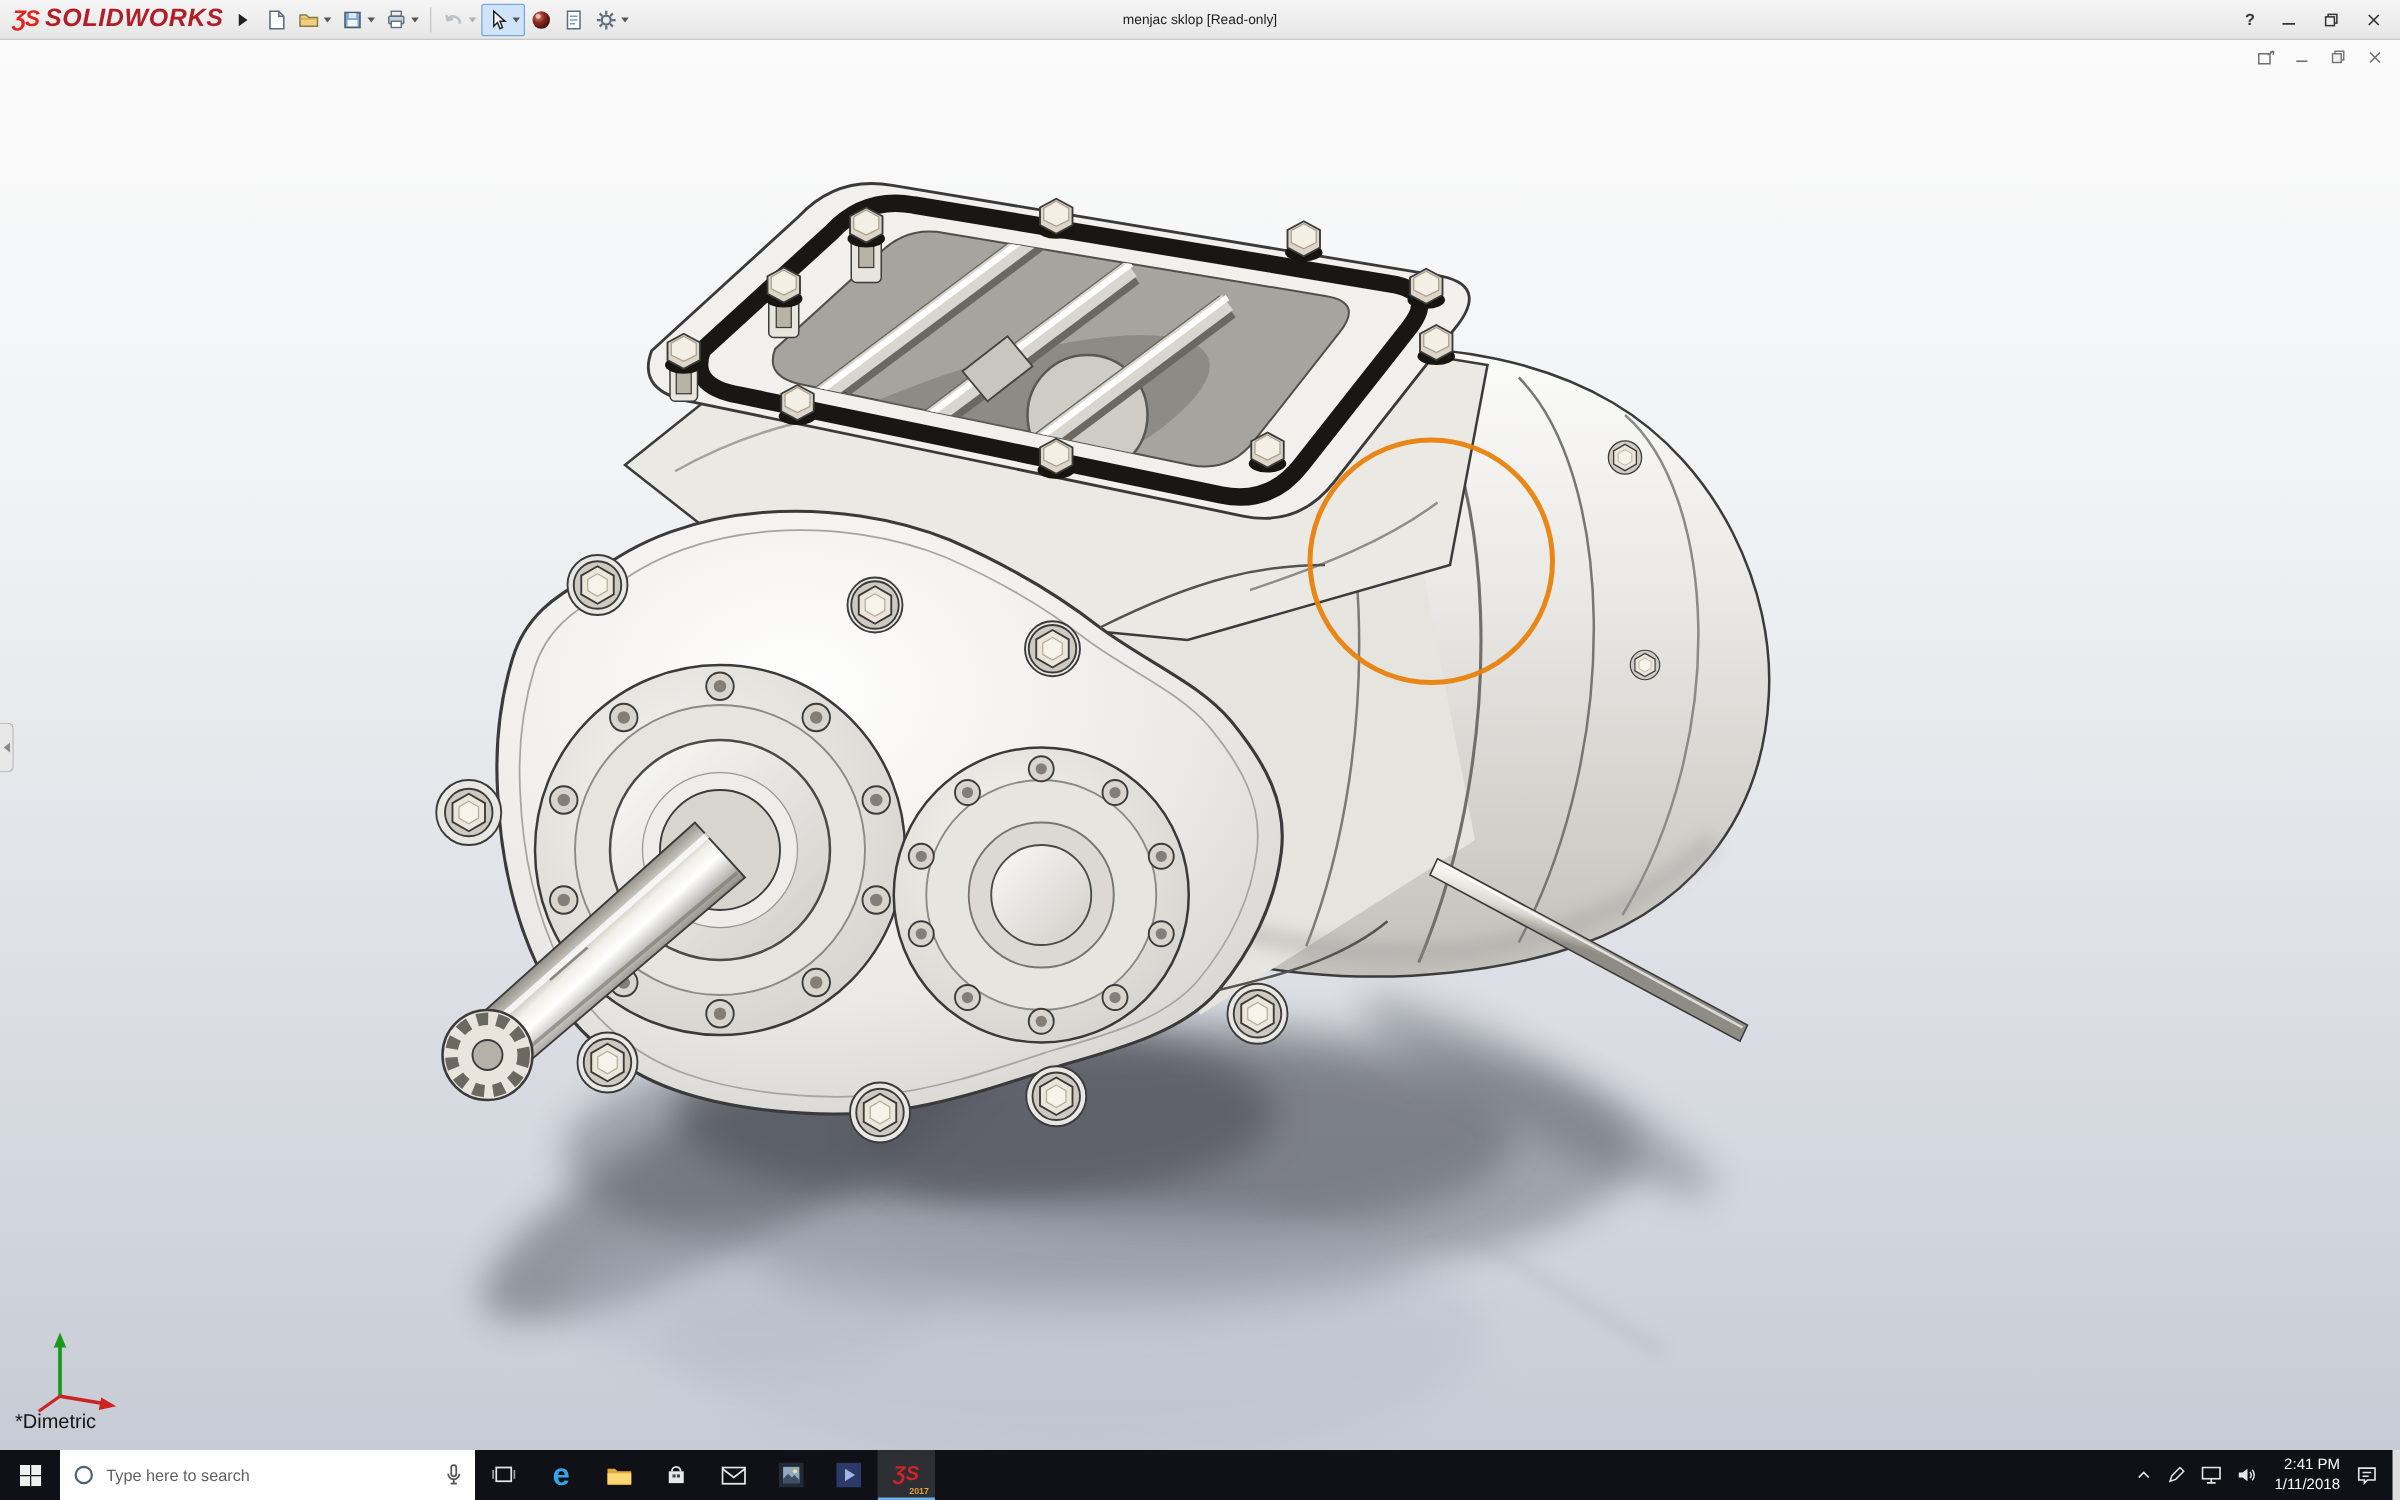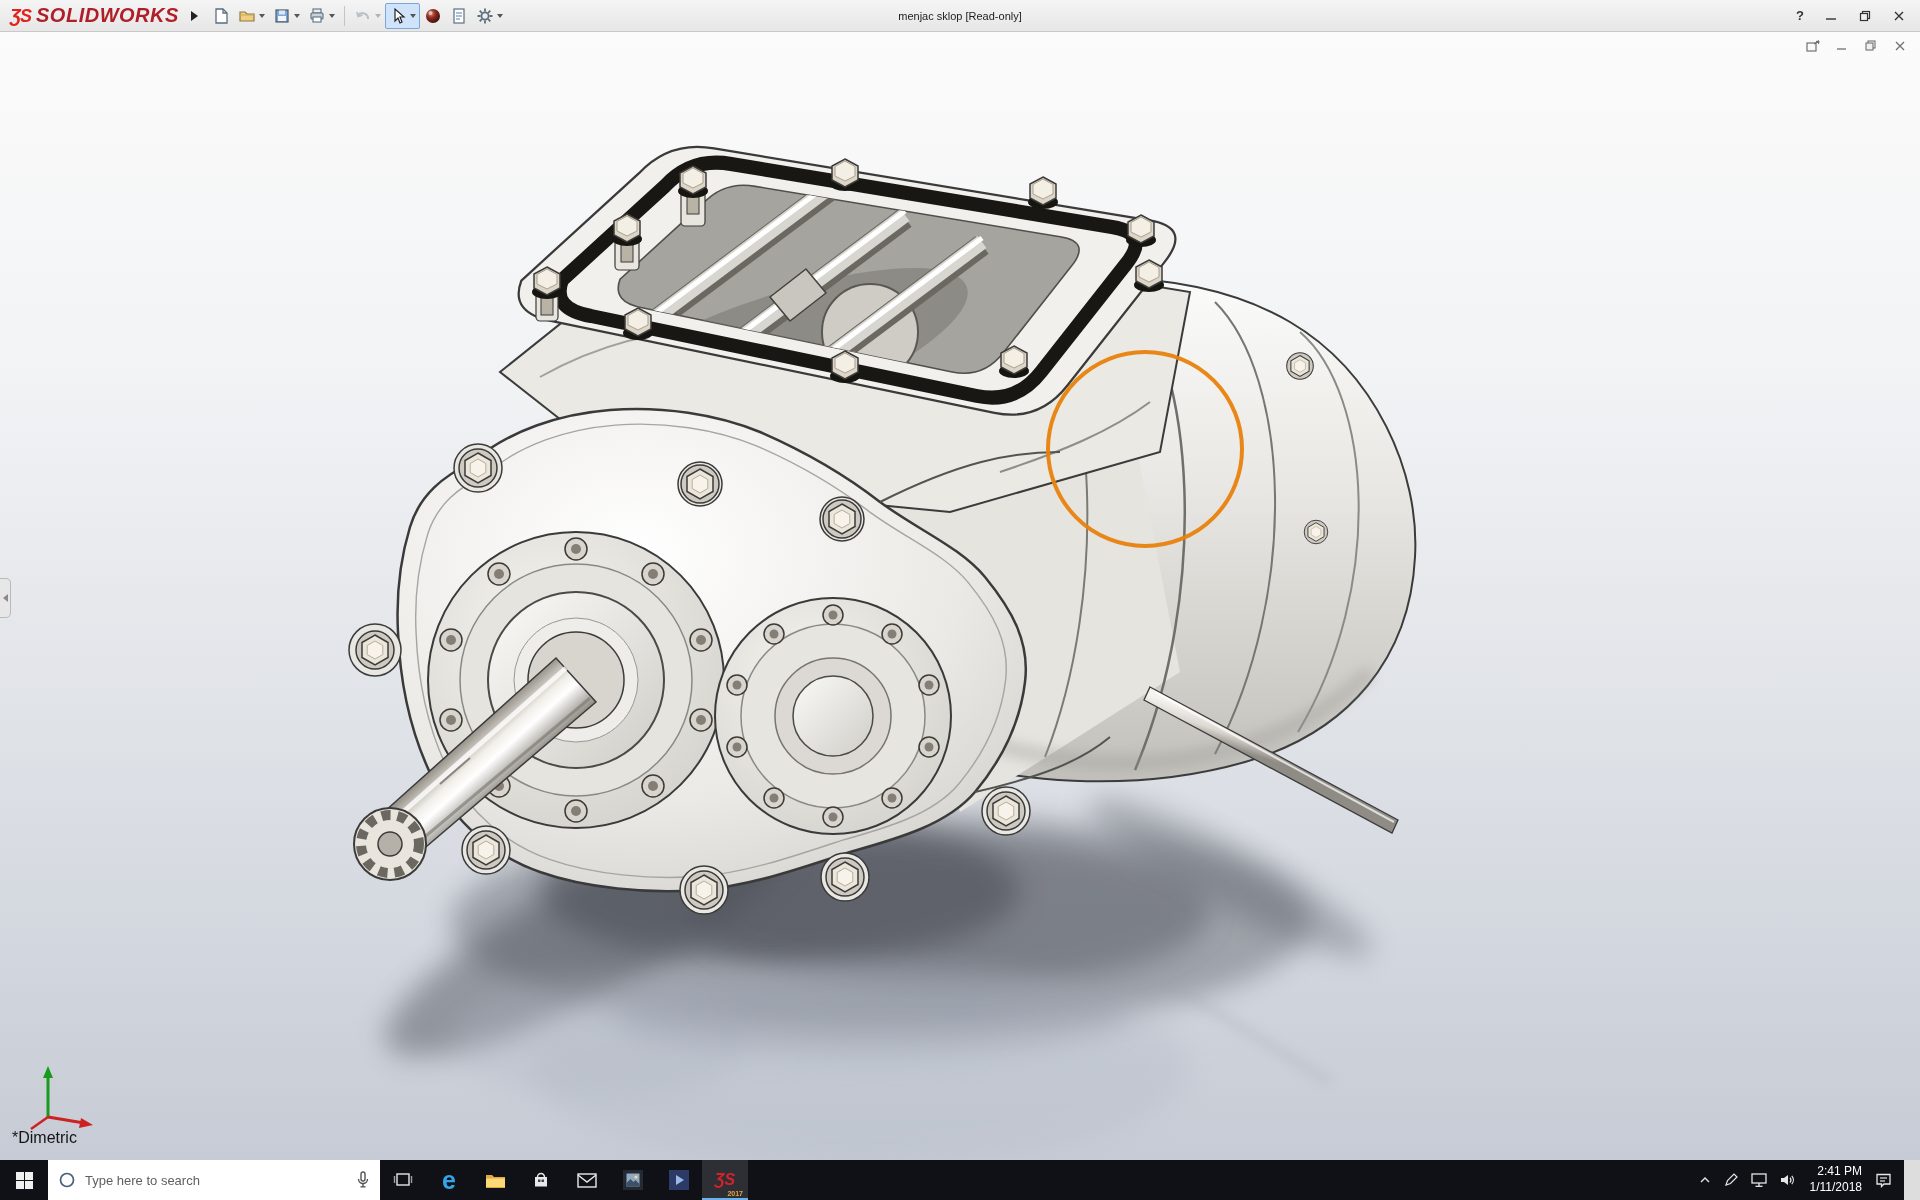--- a/index.html
+++ b/index.html
@@ -24,21 +24,21 @@
   
   .viewport{position:absolute;top:32px;left:0;right:0;bottom:40px;background:linear-gradient(180deg,#fbfbfb 0%,#f2f3f5 30%,#dfe2e7 62%,#c6cbd5 100%);overflow:hidden}
   .viewport svg.scene{position:absolute;top:0;left:0}
   .doc-controls{position:absolute;top:5px;right:10px;display:flex;gap:9px;z-index:5}
   .doc-btn{width:20px;height:18px;display:flex;align-items:center;justify-content:center}
   .left-tab{position:absolute;left:0;top:546px;width:11px;height:40px;background:#e7e7e7;border:1px solid #b9b9b9;border-left:none;border-radius:0 5px 5px 0;display:flex;align-items:center;justify-content:center;z-index:5}
   .left-tab i{width:0;height:0;border-top:4px solid transparent;border-bottom:4px solid transparent;border-right:5px solid #8a8a8a}
   .view-label{position:absolute;left:12px;bottom:13px;font-size:16px;font-weight:normal;color:#141414;z-index:5}
 
   
-  .taskbar{position:absolute;bottom:0;left:0;right:16px;height:40px;background:#0f1117;display:flex;align-items:stretch;z-index:40}
+  .taskbar{position:absolute;bottom:0;left:0;right:6px;height:40px;background:#0f1117;display:flex;align-items:stretch;z-index:40}
   .start{width:48px;display:flex;align-items:center;justify-content:center}
   .searchbox{width:332px;background:#ffffff;display:flex;align-items:center;gap:9px;padding:0 10px}
   .searchbox input{flex:1;border:none;outline:none;font-size:13px;color:#444;background:transparent;font-family:"Liberation Sans",sans-serif}
   .searchbox input::placeholder{color:#5f5f5f;opacity:1}
   .tb-app{width:46px;display:flex;align-items:center;justify-content:center;position:relative}
   .tb-app.active{background:rgba(255,255,255,.13);box-shadow:inset 0 -2px 0 #6cb2e8}
   .edge-glyph{color:#35a3e8;font-size:25px;font-weight:bold;line-height:1}
   .sw-glyph{color:#d1232a;font-size:16px;font-weight:bold;font-style:italic}
   .sw-badge{position:absolute;right:5px;bottom:3px;font-size:7px;color:#e3a63c;font-weight:bold}
   .tray{margin-left:auto;display:flex;align-items:center;gap:13px;padding:0 12px}

